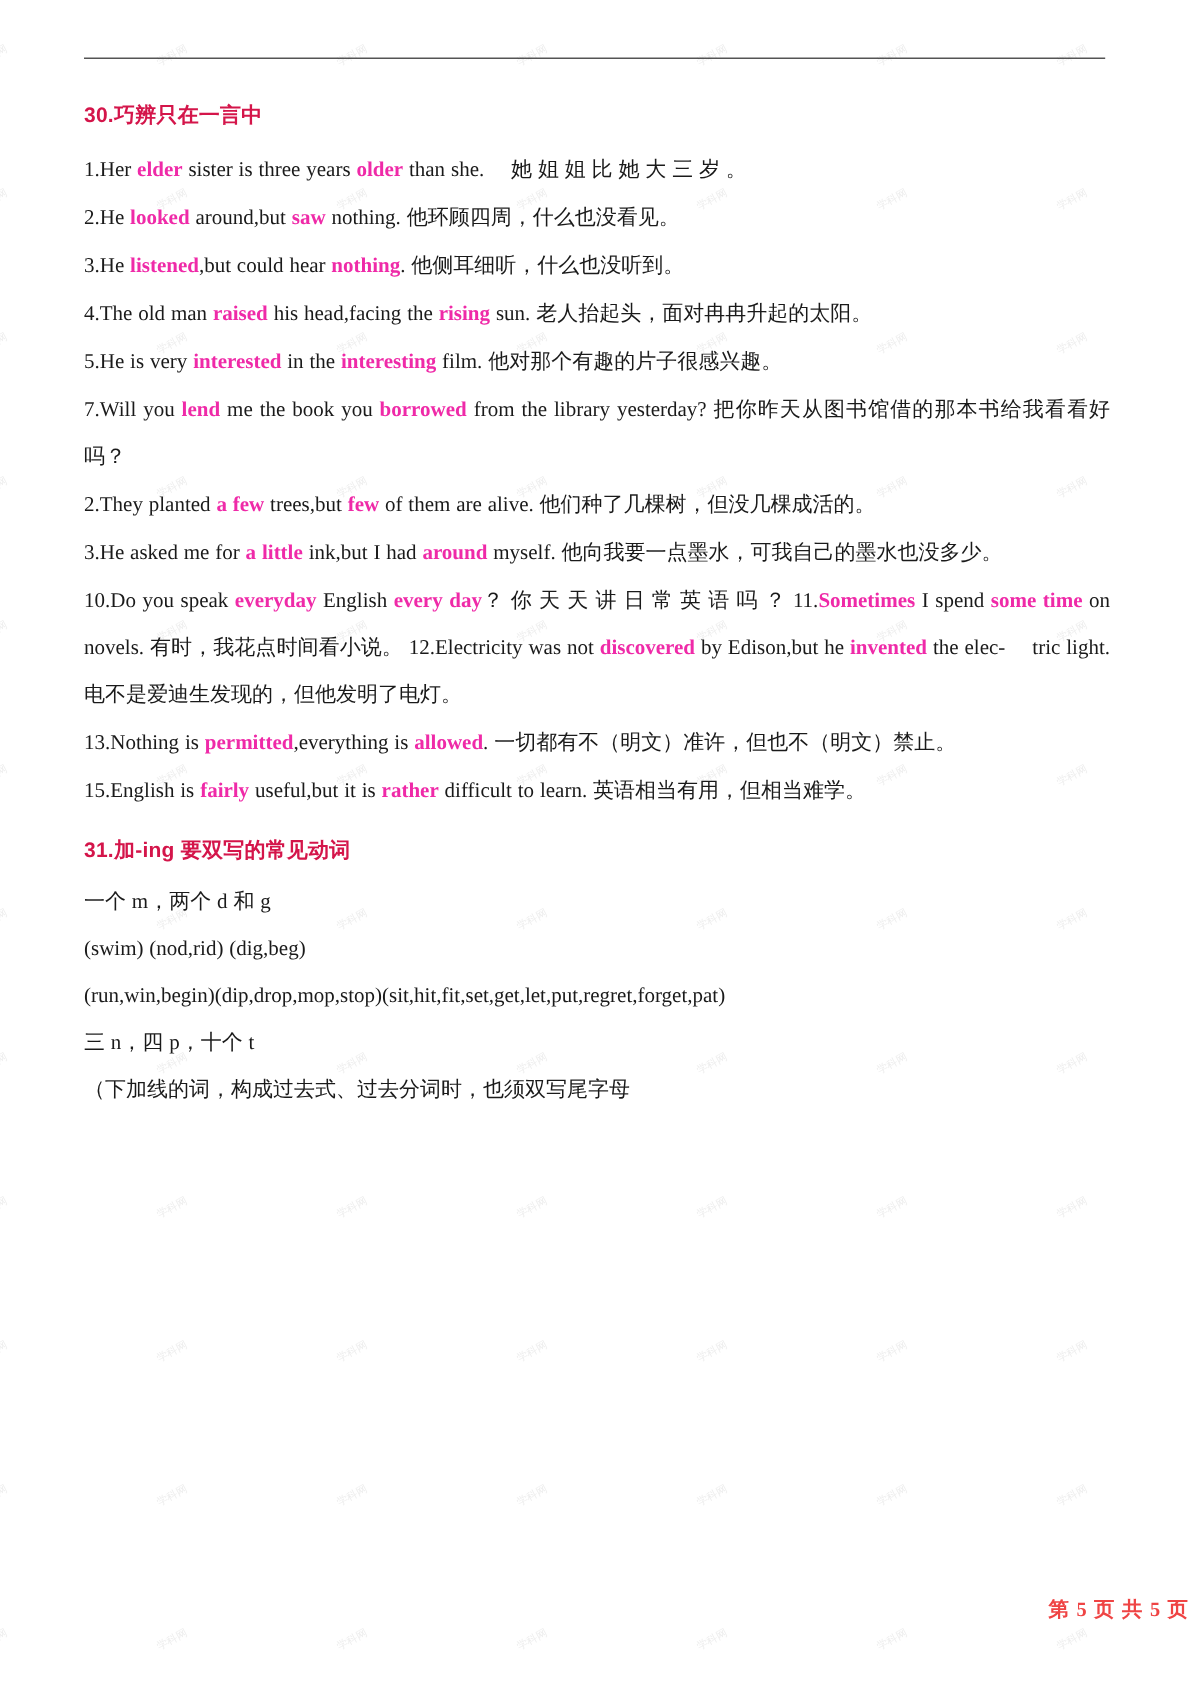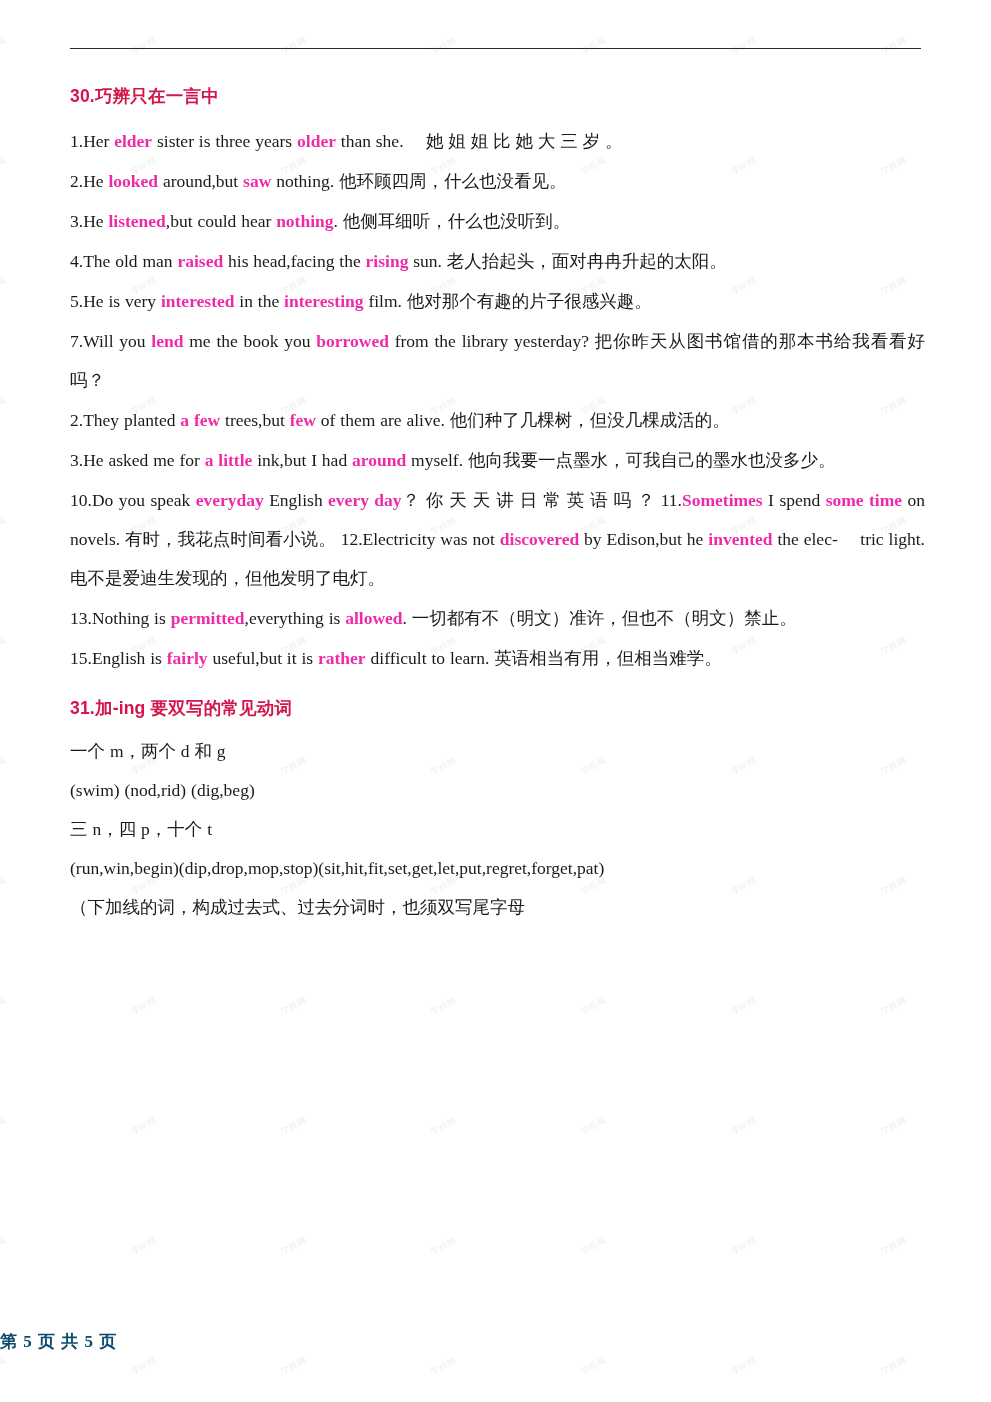--- a/index.html
+++ b/index.html
@@ -59,25 +59,25 @@
     font-weight: bold;
   }
   .plain-list .para {
     line-height: 38px;
   }
   .footer {
     position: absolute;
     left: 0;
     right: 0;
     top: 1330px;
-    text-align: left;
+    text-align: right;
     font-family: "Liberation Serif", serif;
     font-size: 17px;
     font-weight: bold;
-    color: #0c4a6e;
+    color: #ef4444;
     letter-spacing: 1px;
   }
   
   .watermark-layer {
     position: absolute;
     inset: 0;
     pointer-events: none;
     overflow: hidden;
   }
   .wm {
@@ -199,21 +199,21 @@
         <p class="para just"><span>10.Do  you  speak  </span><span class="kw">everyday</span><span>  English  </span><span class="kw">every  day</span><span>？  你 天 天 讲 日 常 英 语 吗 ？  11.</span><span class="kw">Sometimes</span><span>  I  spend  </span><span class="kw">some time</span><span>  on novels.  有时，我花点时间看小说。 12.Electricity was not </span><span class="kw">discovered</span><span> by Edison,but he </span><span class="kw">invented</span><span> the elec-　  tric light.  电不是爱迪生发现的，但他发明了电灯。</span></p>
         <p class="para just"><span>13.Nothing is </span><span class="kw">permitted</span><span>,everything is </span><span class="kw">allowed</span><span>.  一切都有不（明文）准许，但也不（明文）禁止。</span></p>
         <p class="para just"><span>15.English is </span><span class="kw">fairly</span><span> useful,but it is </span><span class="kw">rather</span><span> difficult to learn.  英语相当有用，但相当难学。</span></p>
       </div>
 
     <h2 class="heading second">31.加-ing 要双写的常见动词</h2>
 
     <div class="plain-list" id="section31-lines">
         <p class="para">一个 m，两个 d 和 g</p>
         <p class="para">(swim) (nod,rid) (dig,beg)</p>
+        <p class="para">(run,win,begin)(dip,drop,mop,stop)(sit,hit,fit,set,get,let,put,regret,forget,pat)</p>
         <p class="para">三 n，四 p，十个 t</p>
-        <p class="para">(run,win,begin)(dip,drop,mop,stop)(sit,hit,fit,set,get,let,put,regret,forget,pat)</p>
         <p class="para">（下加线的词，构成过去式、过去分词时，也须双写尾字母</p>
       </div>
 
   </div>
 
   <div class="footer">第 5 页 共 5 页</div>
 </div>
 
 </body></html>

